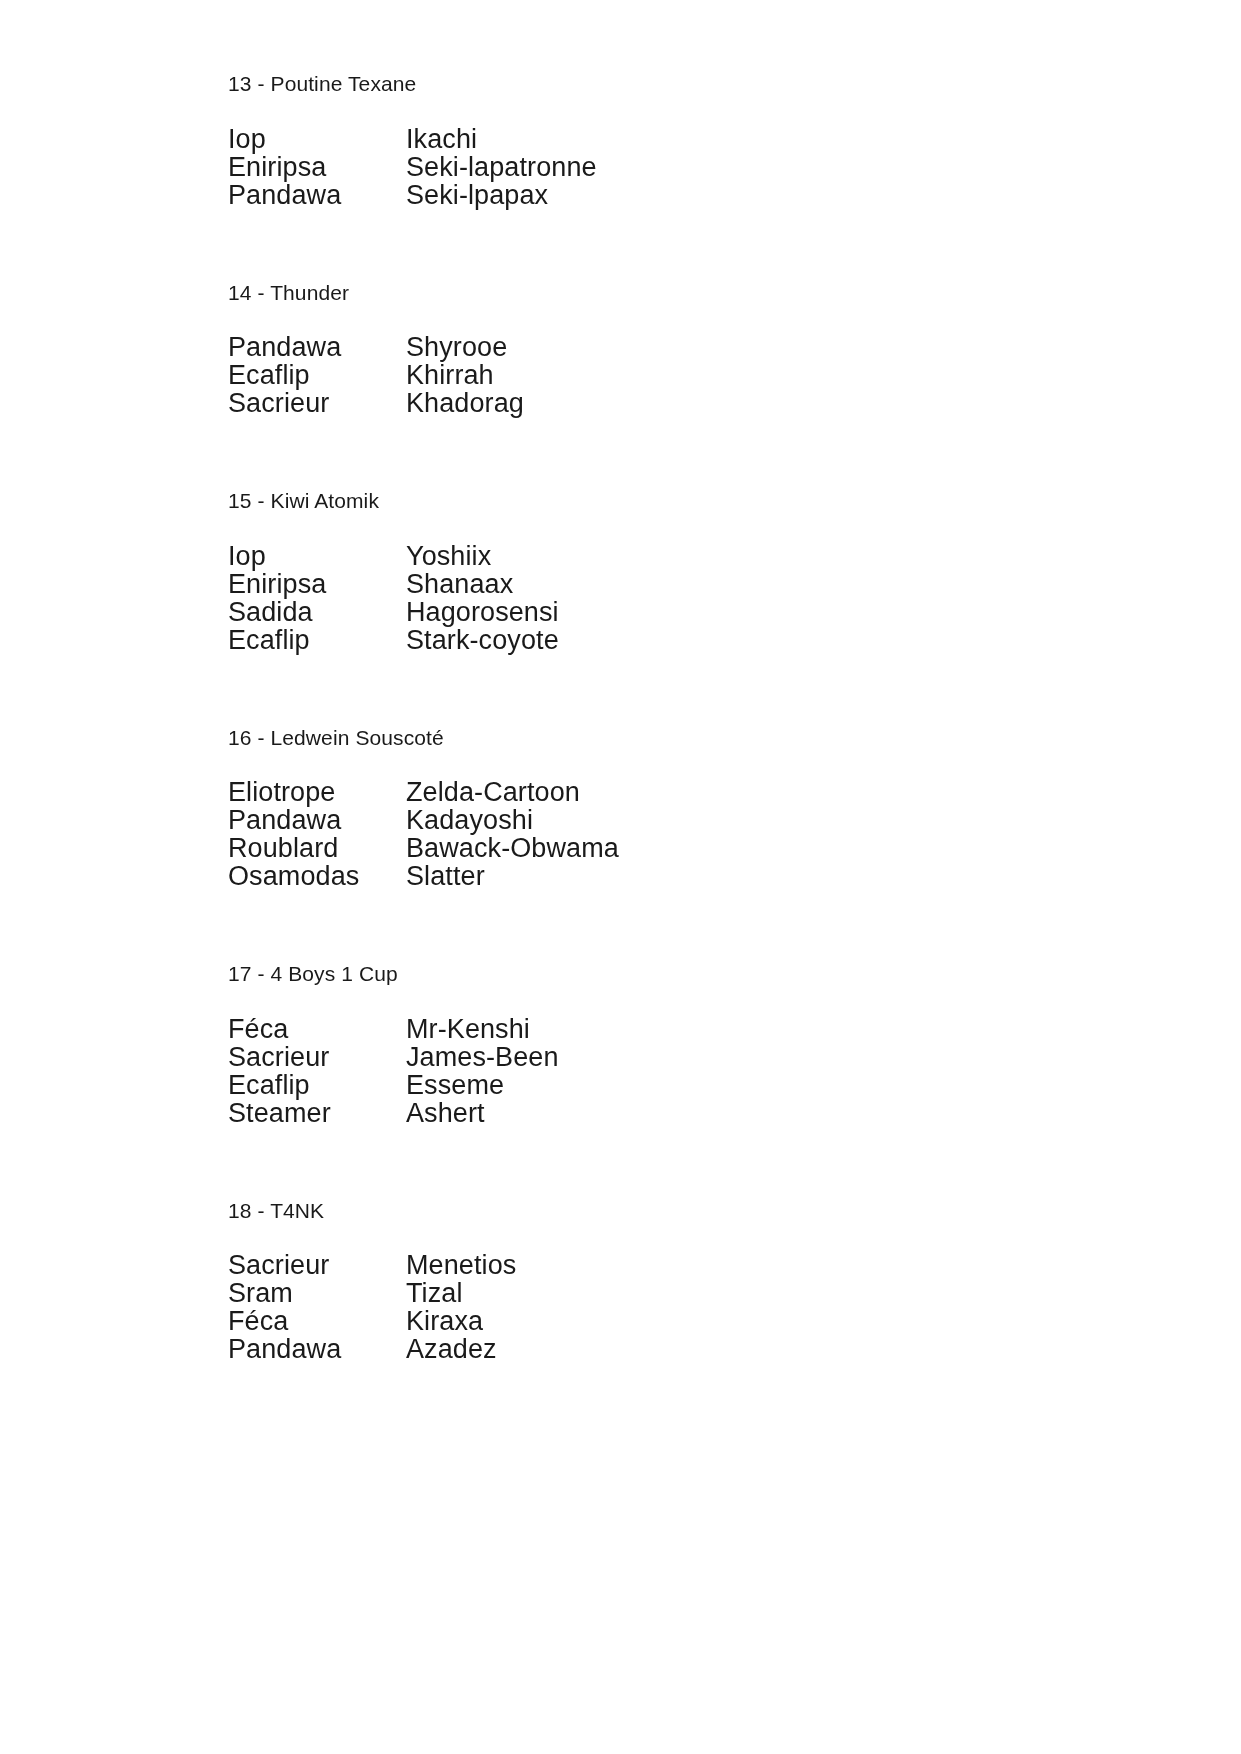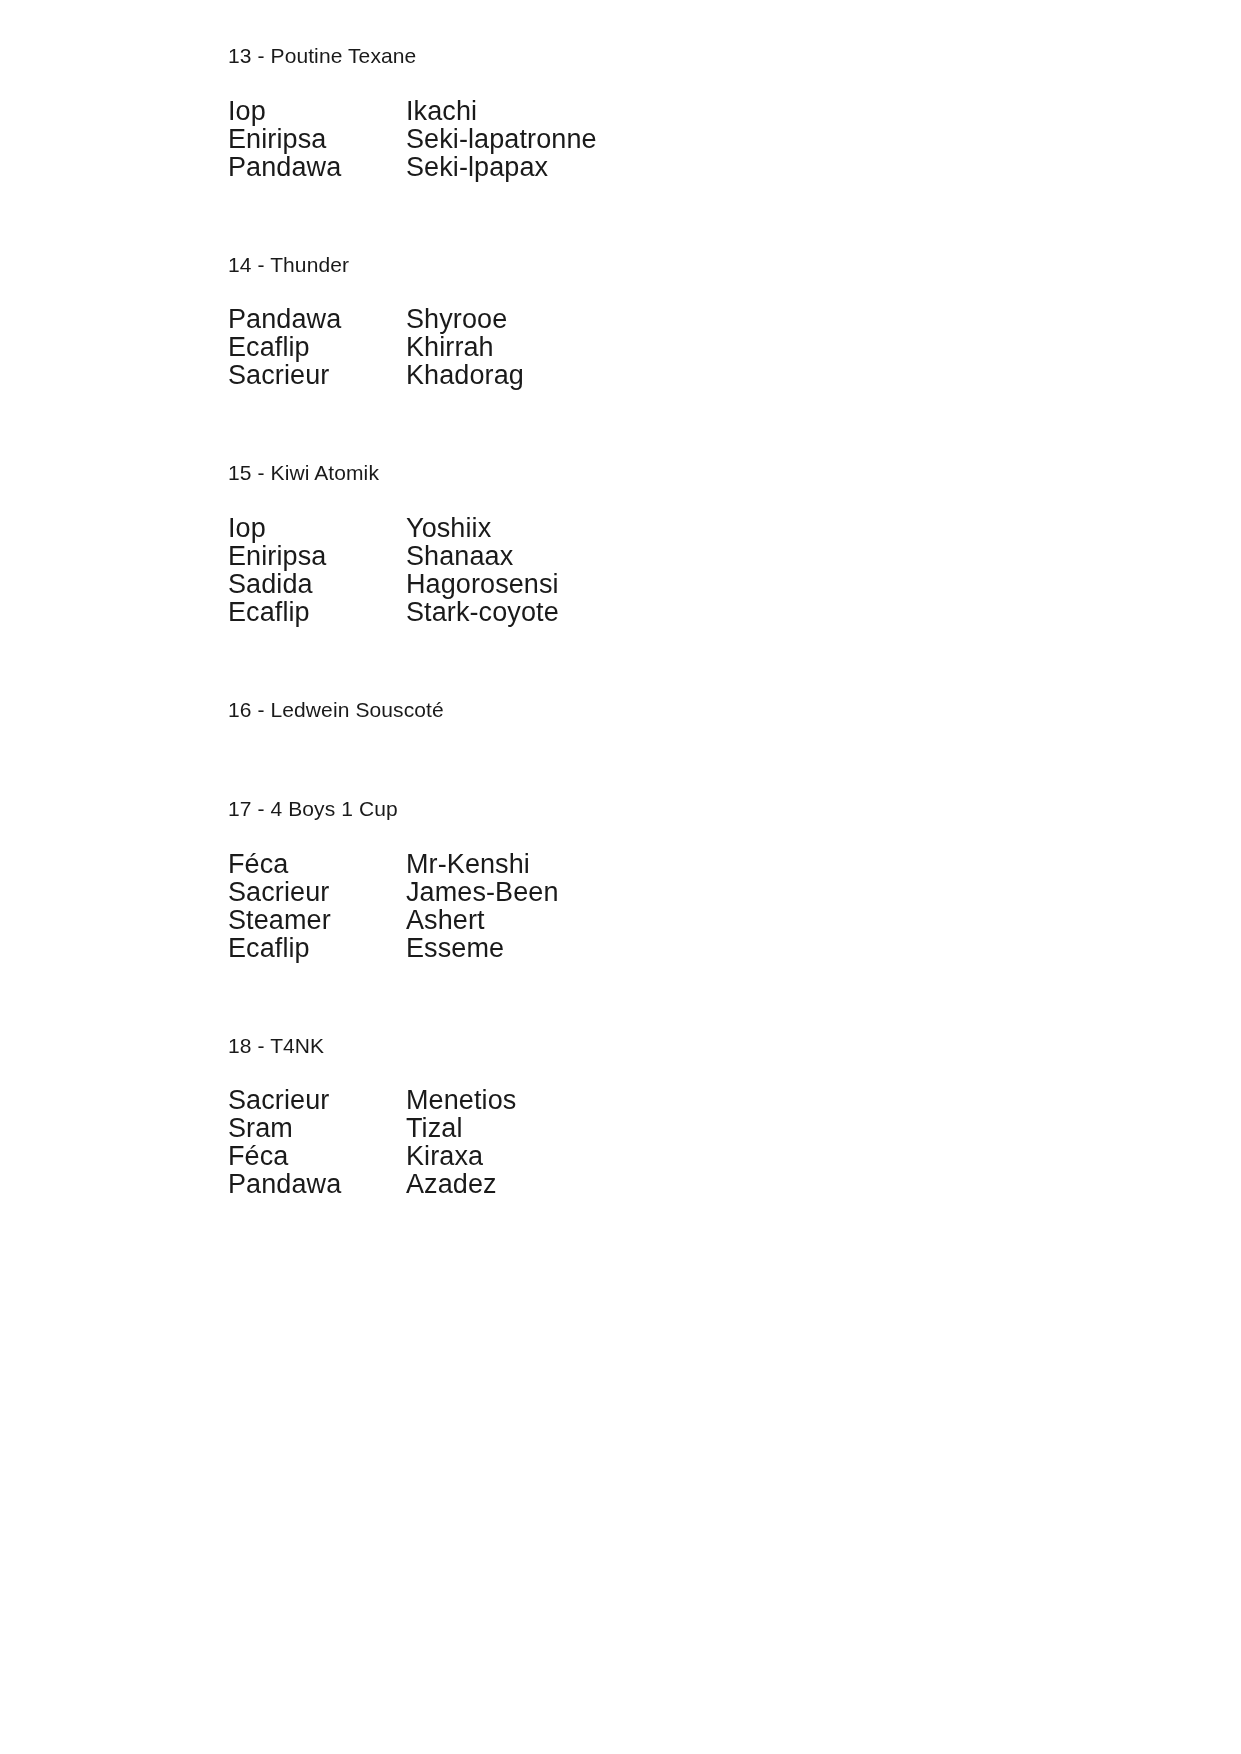--- a/index.html
+++ b/index.html
@@ -13,21 +13,21 @@
     font-family: "Liberation Sans", sans-serif;
     color: #1a1a1a;
     -webkit-font-smoothing: antialiased;
   }
   .page {
     position: relative;
     width: 1241px;
     height: 1754px;
     background: #ffffff;
     box-sizing: border-box;
-    padding: 40px 150px 96px 228px;
+    padding: 68px 150px 96px 228px;
   }
   .doc-body {
     width: 860px;
   }
   .team-block {
     margin: 0 0 68px 0;
   }
   .team-block:last-child {
     margin-bottom: 0;
     margin-top: 32px;
@@ -114,36 +114,50 @@
           <span class="cls">Sadida</span><span class="nick">Hagorosensi</span>
         </div>
         <div class="roster-row">
           <span class="cls">Ecaflip</span><span class="nick">Stark-coyote</span>
         </div>
       </div>
     </section>
 
     <section class="team-block">
       <h2 class="team-heading">16 - Ledwein Souscoté</h2>
+      <div class="roster">
+        <div class="roster-row">
+          <span class="cls">Eliotrope</span><span class="nick">Zelda-Cartoon</span>
+        </div>
+        <div class="roster-row">
+          <span class="cls">Pandawa</span><span class="nick">Kadayoshi</span>
+        </div>
+        <div class="roster-row">
+          <span class="cls">Roublard</span><span class="nick">Bawack-Obwama</span>
+        </div>
+        <div class="roster-row">
+          <span class="cls">Osamodas</span><span class="nick">Slatter</span>
+        </div>
+      </div>
     </section>
 
     <section class="team-block">
       <h2 class="team-heading">17 - 4 Boys 1 Cup</h2>
       <div class="roster">
         <div class="roster-row">
           <span class="cls">Féca</span><span class="nick">Mr-Kenshi</span>
         </div>
         <div class="roster-row">
           <span class="cls">Sacrieur</span><span class="nick">James-Been</span>
         </div>
         <div class="roster-row">
-          <span class="cls">Steamer</span><span class="nick">Ashert</span>
+          <span class="cls">Ecaflip</span><span class="nick">Esseme</span>
         </div>
         <div class="roster-row">
-          <span class="cls">Ecaflip</span><span class="nick">Esseme</span>
+          <span class="cls">Steamer</span><span class="nick">Ashert</span>
         </div>
       </div>
     </section>
 
     <section class="team-block">
       <h2 class="team-heading">18 - T4NK</h2>
       <div class="roster">
         <div class="roster-row">
           <span class="cls">Sacrieur</span><span class="nick">Menetios</span>
         </div>

